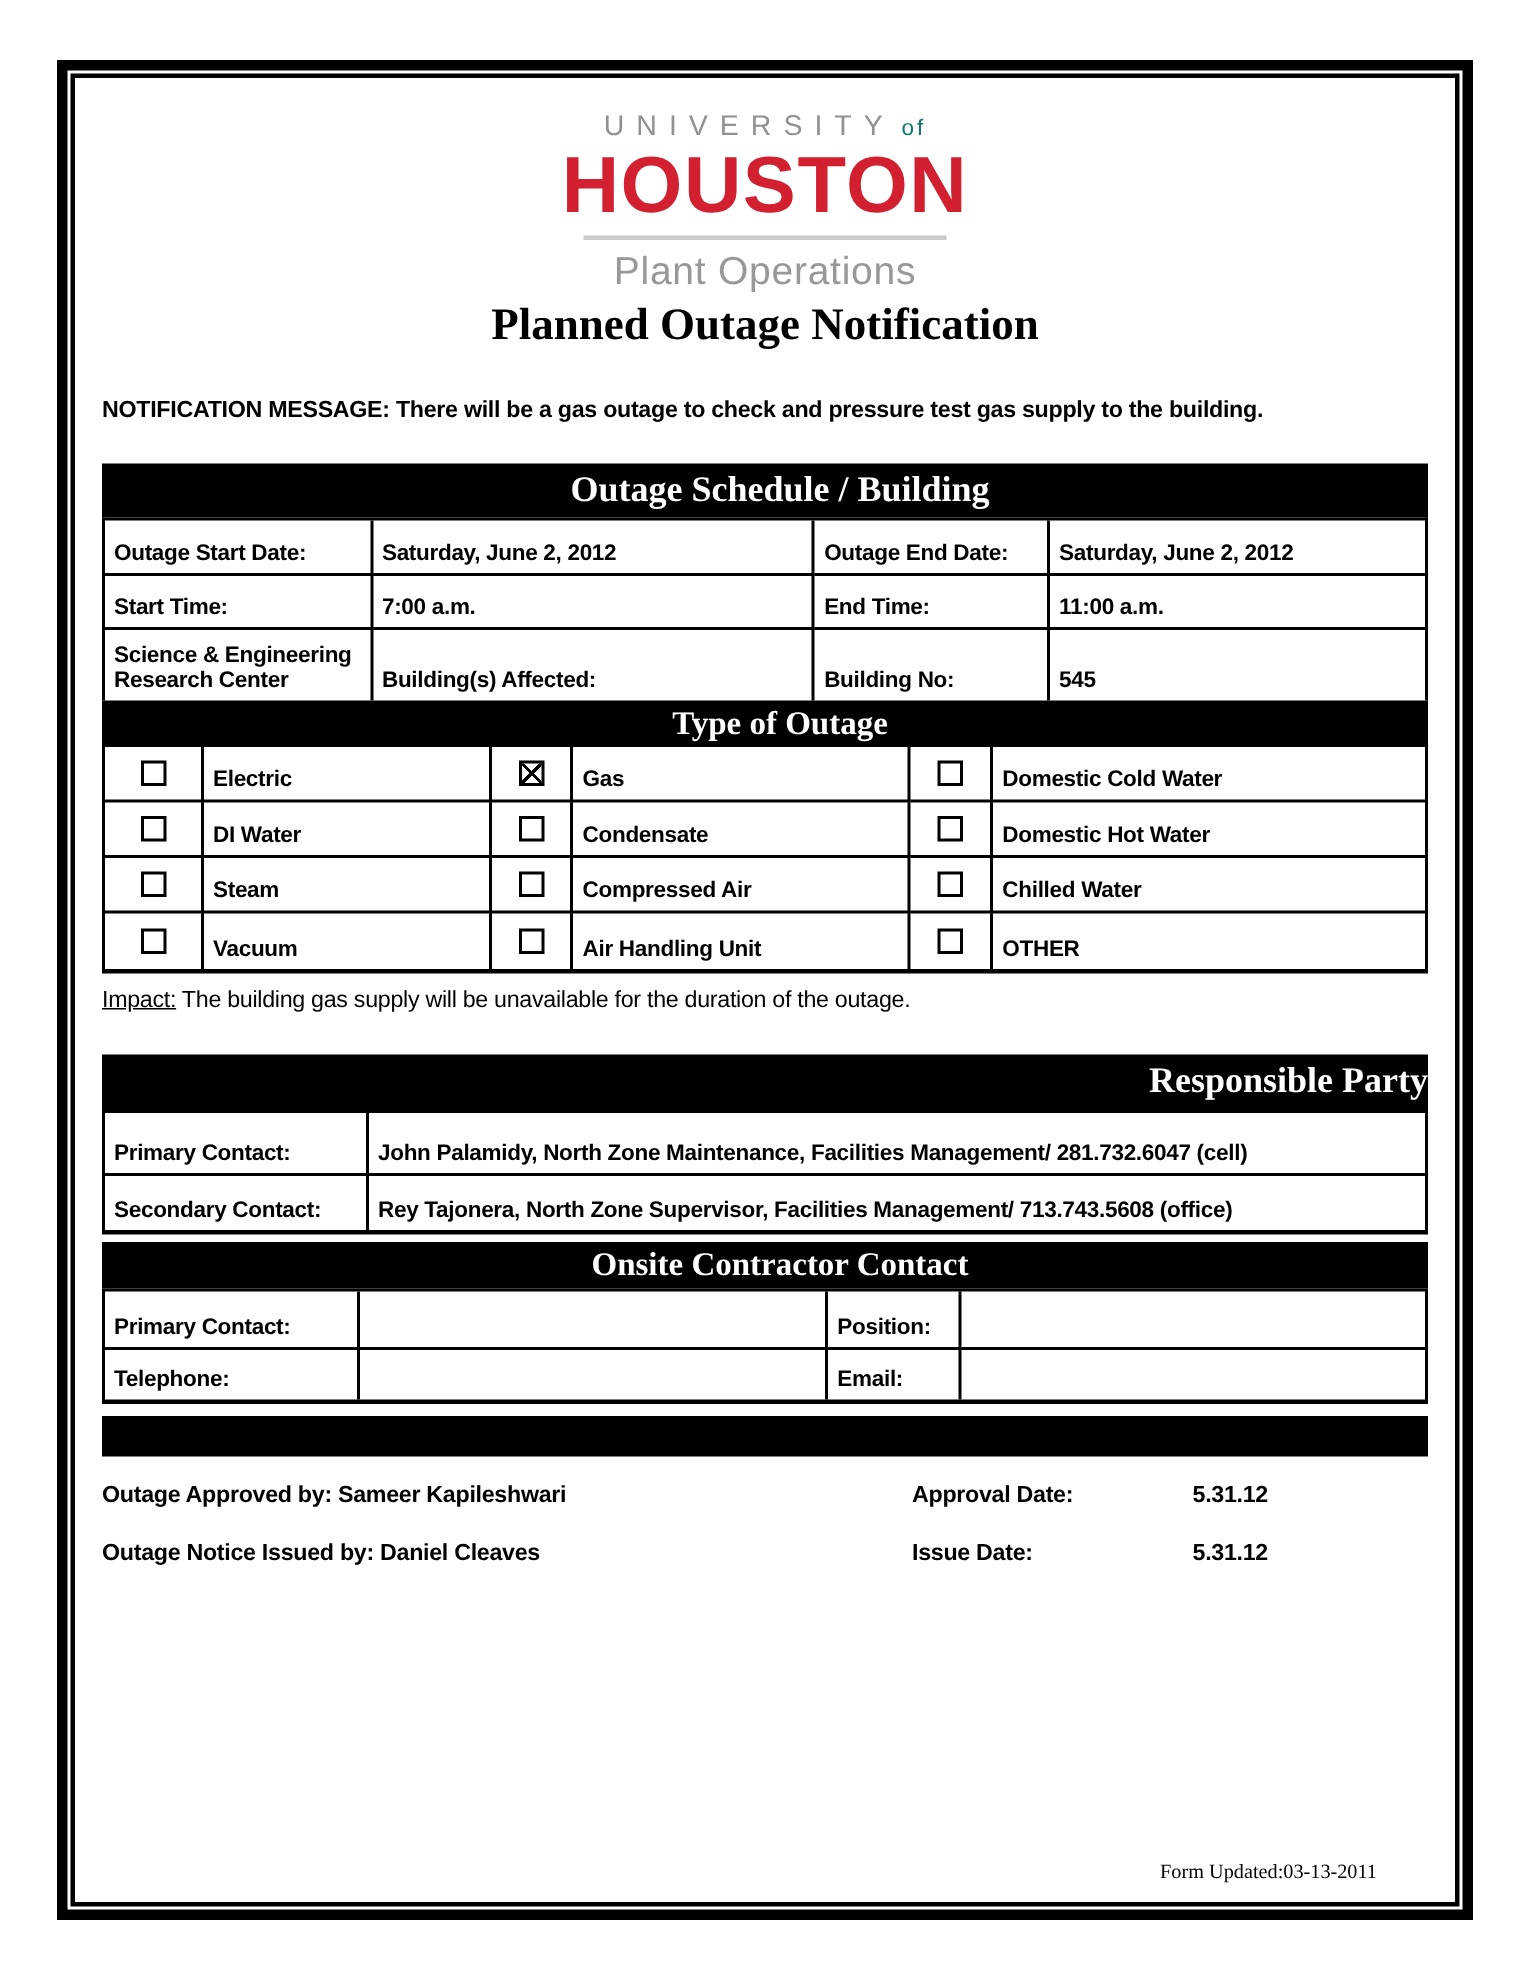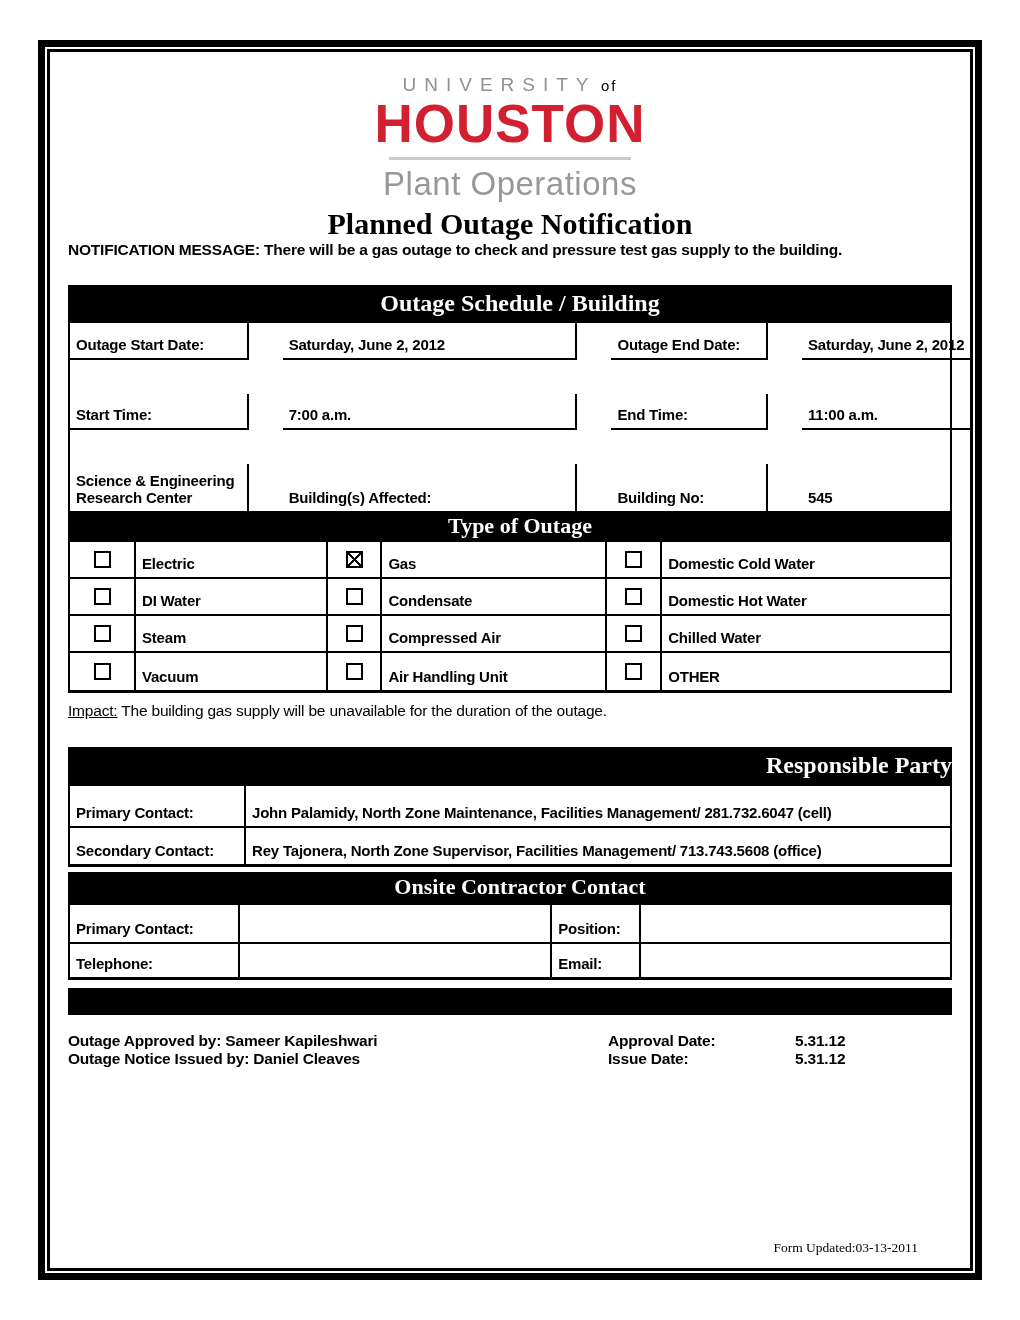--- a/index.html
+++ b/index.html
@@ -3,60 +3,60 @@
 <meta charset="utf-8">
 <style>
   * { margin:0; padding:0; box-sizing:border-box; }
   html,body { width:1020px; height:1320px; background:#ffffff; font-family:"Liberation Sans", sans-serif; }
   .frame { position:absolute; left:38px; top:40px; width:944px; height:1240px; border:7px solid #000; padding:2px; background:#fff; }
   .frame-inner { width:100%; height:100%; border:3px solid #000; position:relative; padding:0 18px; overflow:hidden; }
 
   
   .logo-block { text-align:center; margin-top:22px; }
   .logo-univ { font-size:19px; letter-spacing:8px; color:#8F9193; font-weight:500; }
-  .logo-of { font-size:15px; letter-spacing:2px; color:#000000; font-weight:500; }
+  .logo-of { font-size:15px; letter-spacing:2px; color:#0f766e; font-weight:500; }
   .logo-houston { font-size:53px; font-weight:bold; color:#D22030; letter-spacing:1px; line-height:1.05; }
   .logo-divider { width:242px; height:3px; background:#C9CACC; margin:5px auto 5px; }
-  .logo-sub { font-size:33px; color:#97989A; letter-spacing:0.5px; }
+  .logo-sub { font-size:26px; color:#97989A; letter-spacing:0.5px; }
 
   .doc-title { text-align:center; font-family:"Liberation Serif", serif; font-weight:bold; font-size:30px; margin-top:4px; color:#000; }
 
-  .message { font-size:15.5px; font-weight:bold; letter-spacing:-0.2px; }
+  .message { font-size:15.5px; font-weight:bold; margin-top:31px; letter-spacing:-0.2px; }
 
   .bar { background:#000; color:#fff; text-align:center; font-family:"Liberation Serif", serif; font-weight:bold;padding-left:20px; }
   .bar-schedule { margin-top:26px; height:36px; line-height:36px; font-size:24px; }
   .bar-type { height:29px; line-height:29px; font-size:22px; }
   .bar-rp { margin-top:27px; height:37px; line-height:37px; font-size:24px;text-align:right; }
   .bar-contractor { margin-top:5px; height:31px; line-height:30px; font-size:22px; }
   .bar-empty { margin-top:8px; height:27px; }
 
   .grid-table { display:grid; font-size:15px; font-weight:bold; letter-spacing:-0.2px; }
   .cell { display:flex; align-items:flex-end; padding:2px 6px 4px; border-bottom:2px solid #000; border-right:2px solid #000; overflow:hidden; line-height:1.15; }
   .cell.last-col { border-right:none; }
   .cell.last-row { border-bottom:none; }
 
-  .sched { grid-template-columns:20.3% 33.5% 17.8% 28.4%; grid-template-rows:37px 36px 47px; border:2px solid #000; border-bottom:none;gap:34px; }
+  .sched { grid-template-columns:20.3% 33.5% 17.8% 28.4%; grid-template-rows:37px 36px 47px; border:2px solid #000; border-bottom:none; }
 
   .types { grid-template-columns:7.5% 21.8% 6.2% 25.5% 6.3% 32.7%; grid-template-rows:repeat(4,37px); border:2px solid #000; border-bottom-width:3px; }
   .cb-cell { display:flex; align-items:center; justify-content:center; border-bottom:2px solid #000; border-right:2px solid #000; }
   .cb-cell.last-row { border-bottom:none; }
   .checkbox { width:17px; height:17px; border:2px solid #000; background:#fff; }
   .checkbox.checked { background-image:
       linear-gradient(45deg, transparent 44%, #000 44%, #000 56%, transparent 56%),
       linear-gradient(-45deg, transparent 44%, #000 44%, #000 56%, transparent 56%); }
 
   .impact-line { margin-top:9px; font-size:15.5px; font-weight:normal; letter-spacing:-0.2px; }
   .impact-label { text-decoration:underline; }
 
   .rp { grid-template-columns:20% 80%; grid-template-rows:42px 36px; border:2px solid #000; border-bottom-width:3px; }
   .contractor { grid-template-columns:19.3% 35.5% 10.1% 35.1%; grid-template-rows:39px 33px; border:2px solid #000; border-bottom-width:3px; }
 
   .approval-row { display:grid; grid-template-columns:540px 187px auto; font-weight:bold; font-size:15.5px; letter-spacing:-0.2px; }
   .approval-row.first { margin-top:17px; }
-  .approval-row.second { }
+  .approval-row.second { margin-top:21px; }
 
   .form-updated { position:absolute; right:52px; bottom:12px; font-family:"Liberation Serif", serif; font-size:13.5px; color:#000; }
 </style>
 </head>
 <body>
 
 <div class="frame">
   <div class="frame-inner">
 
     <div class="logo-block">

